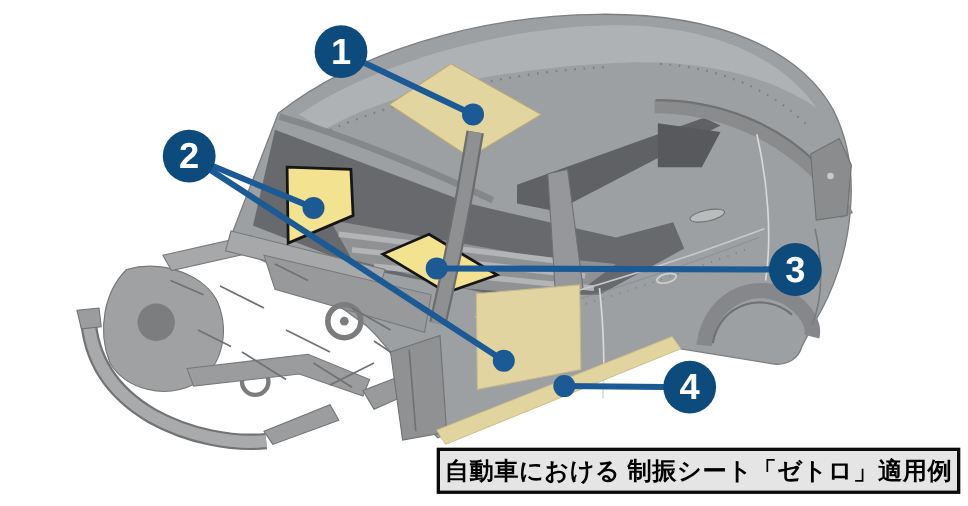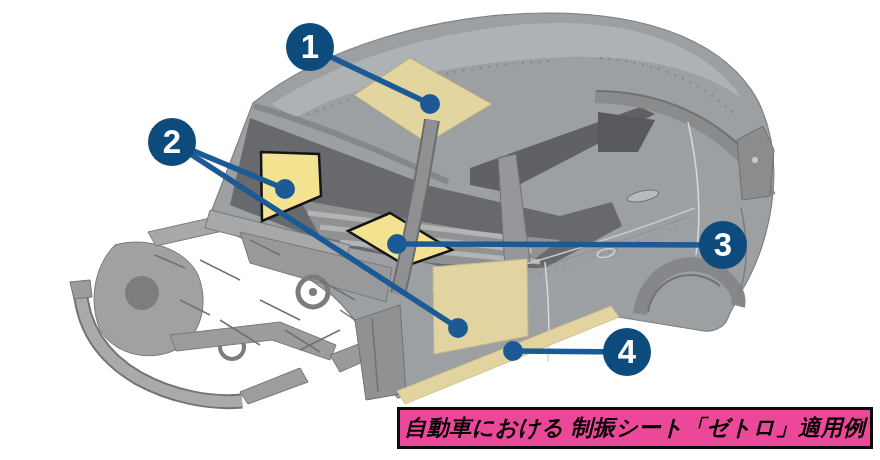--- a/index.html
+++ b/index.html
@@ -11,22 +11,22 @@
   .stage{position:absolute;left:0;top:0;width:880px;height:460px;}
   .car-svg{position:absolute;left:0;top:0;}
   .callout{
     position:absolute;width:48px;height:48px;border-radius:50%;
     background:#0d4b7d;color:#ffffff;display:flex;align-items:center;justify-content:center;
     font-weight:bold;font-size:33px;line-height:1;user-select:none;
   }
   .callout span{transform:translateY(-1px);}
   .caption{
     position:absolute;left:397px;top:407px;width:470px;height:36px;
-    background:#ec4899;border:3px solid #0b0b0b;
-    display:flex;align-items:center;justify-content:center;font-style:italic;
+    background:#e5e5e5;border:3px solid #0b0b0b;
+    display:flex;align-items:center;justify-content:center;
   }
   .caption span{
     font-weight:bold;font-size:22px;color:#000;letter-spacing:0.5px;white-space:nowrap;
   }
 </style>
 </head>
 <body>
 
 <div class="stage">
 

